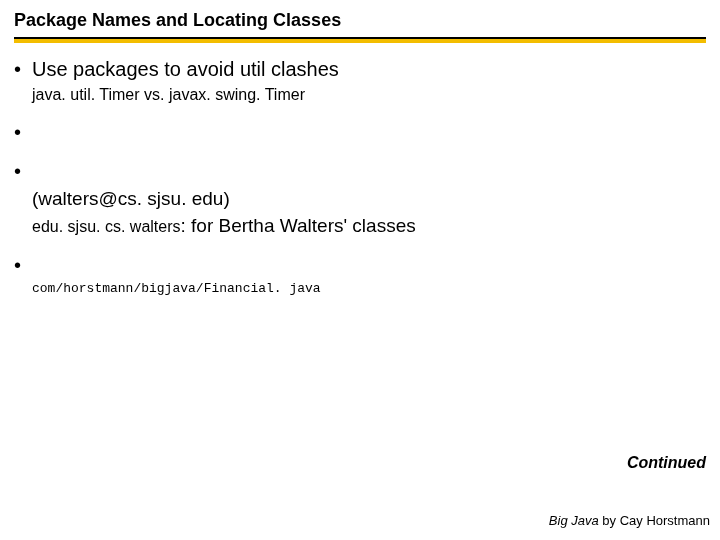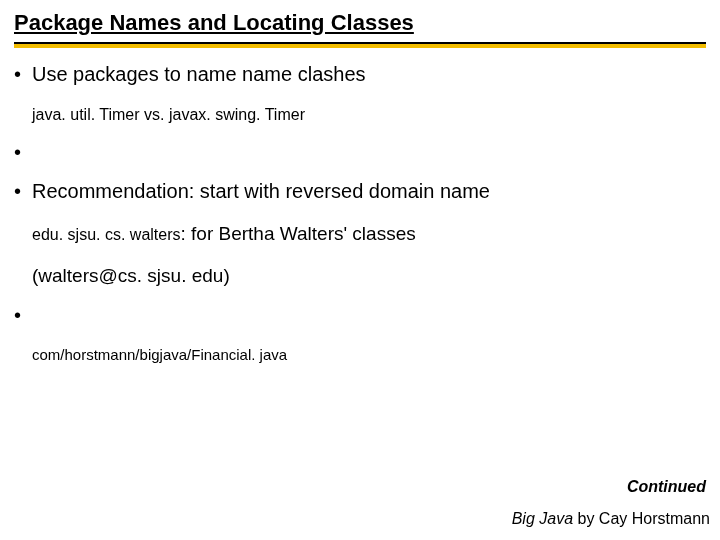--- a/index.html
+++ b/index.html
@@ -9,23 +9,22 @@
     background: #fff;
     font-family: Arial, Helvetica, sans-serif;
     color: #000;
     position: relative;
     overflow: hidden;
   }
   .title-area {
     padding: 10px 14px 4px 14px;
   }
   .title {
-    font-size: 22px;
+    font-size: 18px;
     font-weight: bold;
-    text-decoration: underline;
   }
   .rule {
     margin: 2px 14px 0 14px;
     height: 6px;
     position: relative;
   }
   .rule .black-line {
     position: absolute;
     left: 0; right: 0; top: 0;
     height: 2px;
@@ -53,40 +52,40 @@
     line-height: 1.25;
   }
   .bullet-mark {
     width: 18px;
     flex: 0 0 18px;
   }
   .sub {
     margin-left: 18px;
     font-size: 16px;
     line-height: 1.35;
-    margin-top: 17px;
+    margin-top: 2px;
   }
   .mono {
-    font-family: Liberation Sans, sans-serif;
-    font-size: 15px;
+    font-family: Liberation Mono, monospace;
+    font-size: 13px;
   }
   .continued {
     position: absolute;
     right: 14px;
-    bottom: 44px;
+    bottom: 68px;
     font-weight: bold;
     font-style: italic;
     font-size: 16px;
   }
   .footer {
     position: absolute;
     right: 10px;
     bottom: 10px;
     text-align: right;
-    font-size: 16px;
+    font-size: 13px;
     line-height: 1.3;
   }
   .footer .book { font-style: italic; }
 </style>
 </head>
 <body>
 
 <div class="title-area">
   <div class="title">Package Names and Locating Classes</div>
 </div>
@@ -94,40 +93,39 @@
   <div class="black-line"></div>
   <div class="gold-line"></div>
 </div>
 
 <div class="content">
   <ul class="slide">
 
     <li>
       <div class="bullet-row">
         <span class="bullet-mark">•</span>
-        <span>Use packages to name name clashes</span>
+        <span>Use packages to avoid util clashes</span>
       </div>
       <div class="sub code-line">java. util. Timer vs. javax. swing. Timer</div>
     </li>
 
     <li>
       <div class="bullet-row">
         <span class="bullet-mark">•</span>
       </div>
     </li>
 
     <li>
       <div class="bullet-row">
         <span class="bullet-mark">•</span>
-        <span>Recommendation: start with reversed domain name</span>
       </div>
+      <div class="sub" style="font-size:19px">(walters@cs. sjsu. edu)</div>
       <div class="sub">
         <span>edu. sjsu. cs. walters</span><span style="font-size:19px">: for Bertha Walters' classes</span>
       </div>
-      <div class="sub" style="font-size:19px">(walters@cs. sjsu. edu)</div>
     </li>
 
     <li>
       <div class="bullet-row">
         <span class="bullet-mark">•</span>
       </div>
       <div class="sub mono">com/horstmann/bigjava/Financial. java</div>
     </li>
 
   </ul>

